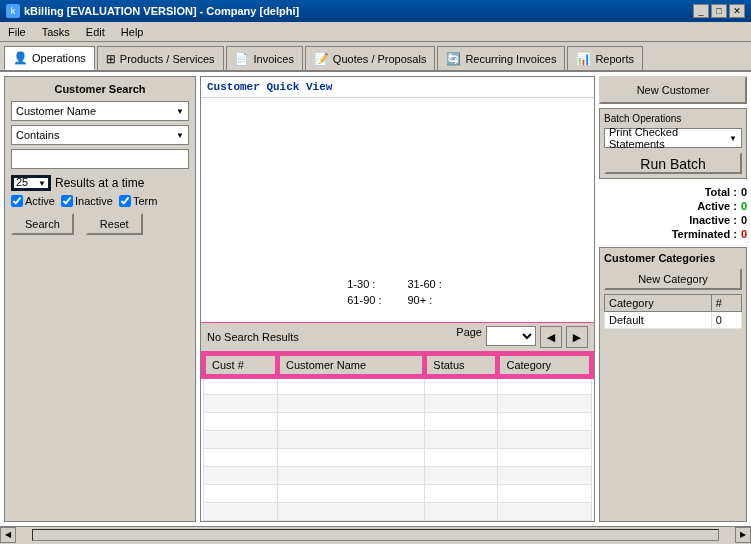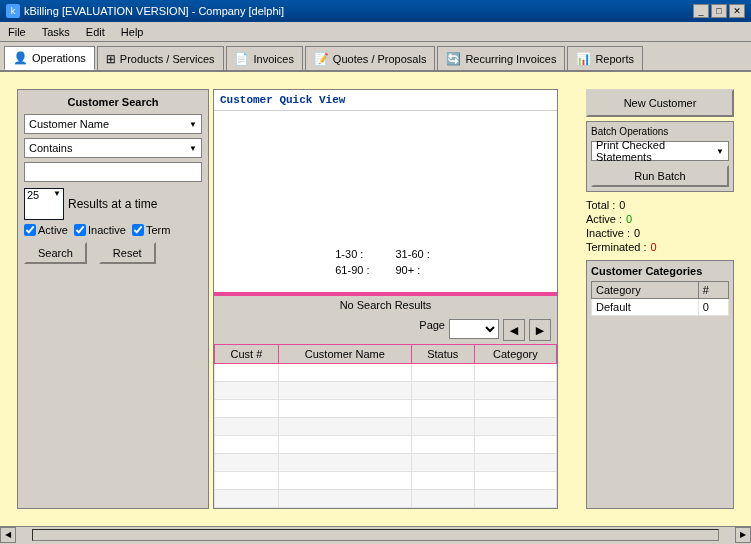--- a/index.html
+++ b/index.html
@@ -28,21 +28,21 @@
       gap: 4px;
     }
     .title-icon {
       width: 14px; height: 14px;
       background: #4a9eff;
       border-radius: 2px;
       display: flex; align-items: center; justify-content: center;
       font-size: 9px;
       color: white;
     }
-    .title-text { font-size: 11px; font-weight: normal; }
+    .title-text { font-size: 11px; font-weight: bold; }
     .title-buttons { display: flex; gap: 2px; }
     .title-btn {
       width: 16px; height: 14px;
       background: #d4d0c8;
       border: 1px solid #808080;
       display: flex; align-items: center; justify-content: center;
       font-size: 9px;
       cursor: pointer;
       color: #000;
     }
@@ -90,22 +90,22 @@
       z-index: 1;
     }
     .tab-icon {
       font-size: 12px;
     }
 
     
     .main-content {
       display: flex;
       height: calc(544px - 22px - 20px - 28px - 20px);
-      background: #fef9c3;
-      padding: 17px;
+      background: #ffffff;
+      padding: 4px;
       gap: 4px;
     }
 
     
     .search-panel {
       width: 192px;
       background: #d4d0c8;
       border: 1px solid #808080;
       padding: 6px;
       flex-shrink: 0;
@@ -142,26 +142,26 @@
       font-size: 11px;
     }
     .results-row {
       display: flex;
       align-items: center;
       gap: 4px;
       margin-bottom: 4px;
     }
     .small-dropdown {
       width: 40px;
-      height: 32px;
-      border: 1px solid #0f172a;
-      background: white;
-      font-size: 11px;
-      display: flex;
-      align-items: flex-start;
+      height: 16px;
+      border: 3px solid #0f172a;
+      background: white;
+      font-size: 11px;
+      display: flex;
+      align-items: flex-end;
       justify-content: space-between;
       padding: 0 2px;
     }
     .results-text { font-size: 12px; }
     .checkboxes-row {
       display: flex;
       gap: 6px;
       margin-bottom: 6px;
       font-size: 11px;
       align-items: center;
@@ -222,27 +222,26 @@
     .stat-row {
       display: flex;
       gap: 6px;
     }
     .stat-label { color: #000; }
     .stat-value { color: #000; }
 
     
     .results-bar {
       background: #d4d0c8;
-      border-top: 4px solid #ec4899;
+      border-top: 1px solid #ec4899;
       padding: 3px 6px;
       display: flex;
       align-items: center;
       gap: 8px;
       font-size: 11px;
-      flex-direction: column;
     }
     .no-results { font-size: 11px; }
     .page-control {
       display: flex;
       align-items: flex-start;
       gap: 4px;
       margin-left: auto;
     }
     .page-dropdown {
       width: 50px;
@@ -261,40 +260,39 @@
     }
 
     
     .data-table {
       width: 100%;
       border-collapse: collapse;
       font-size: 11px;
     }
     .data-table th {
       background: #d4d0c8;
-      border: 1px solid #ec4899;
+      border: 5px solid #ec4899;
       padding: 3px 6px;
-      text-align: center;
+      text-align: left;
       font-weight: normal;
     }
     .data-table td {
       border: 1px solid #e0e0e0;
       padding: 2px 6px;
       height: 18px;
     }
     .data-table tr:nth-child(even) td { background: #f5f5f5; }
 
     
     .right-panel {
       width: 148px;
       display: flex;
       flex-direction: column;
       gap: 4px;
       flex-shrink: 0;
-      margin-left: 24px;
     }
     .new-customer-btn {
       border: 2px outset #d4d0c8;
       background: #d4d0c8;
       padding: 4px 8px;
       font-size: 11px;
       cursor: pointer;
       width: 100%;
       height: 28px;
     }
@@ -317,33 +315,35 @@
       display: flex;
       align-items: center;
       justify-content: space-between;
       padding: 0 4px;
       margin-bottom: 4px;
     }
     .run-batch-btn {
       border: 2px outset #d4d0c8;
       background: #d4d0c8;
       padding: 2px;
-      font-size: 11px;
+      font-size: 14px;
       cursor: pointer;
       width: 100%;
       height: 22px;
     }
     .stats-section {
       font-size: 11px;
       padding: 2px 0;
     }
     .stat-line {
       display: flex;
+      justify-content: flex-end;
       gap: 4px;
       padding: 1px 0;
+      font-weight: bold;
     }
     .stat-line .lbl { color: #000; }
     .stat-line .val-normal { color: #000; }
     .stat-line .val-green { color: #009900; }
     .stat-line .val-red { color: #cc0000; }
 
     .categories-group {
       border: 1px solid #808080;
       padding: 4px;
       background: #d4d0c8;
@@ -627,20 +627,21 @@
         <span class="val-normal">0</span>
       </div>
       <div class="stat-line">
         <span class="lbl">Terminated :</span>
         <span class="val-red">0</span>
       </div>
     </div>
 
     <div class="categories-group">
       <div class="cat-title">Customer Categories</div>
+      <button class="new-cat-btn">New Category</button>
       <table class="cat-table">
         <thead>
           <tr>
             <th>Category</th>
             <th>#</th>
           </tr>
         </thead>
         <tbody id="cat-table-body">
           <tr>
             <td>Default</td>

